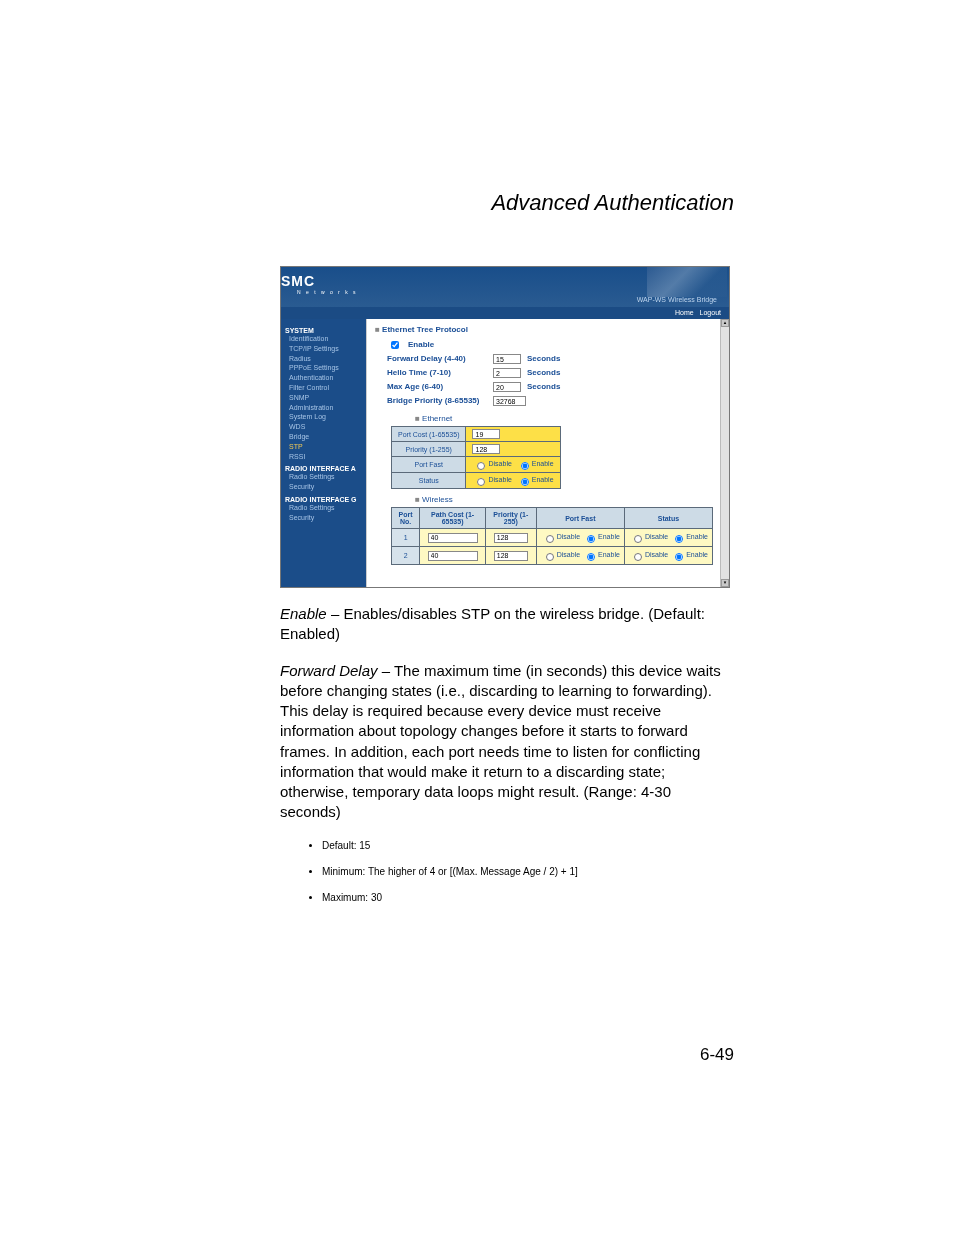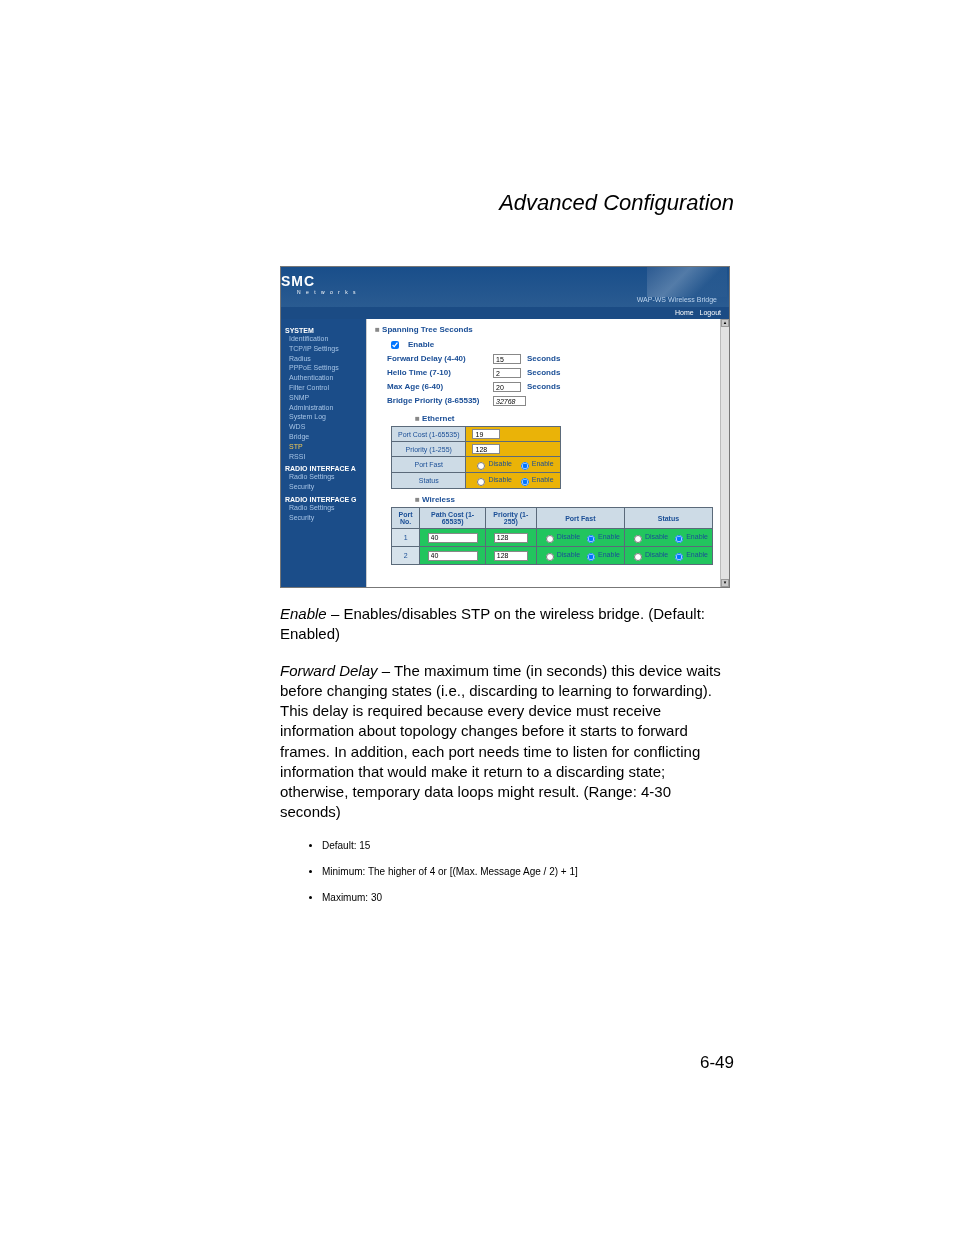--- a/index.html
+++ b/index.html
@@ -127,21 +127,21 @@
     font-size: 8px;
   }
   .sec-head {
     color: #1a4e96;
     font-weight: bold;
     font-size: 8px;
     margin: 0 0 4px 0;
   }
   .sec-head2 {
     color: #1a4e96;
-    font-weight: bold;
+    font-weight: normal;
     font-size: 8px;
     margin: 6px 0 3px 12px;
     padding-left: 28px;
   }
   .stp-row {
     display: flex;
     align-items: center;
     margin-left: 12px;
     line-height: 1.4;
     gap: 6px;
@@ -154,21 +154,21 @@
     font-size: 8px;
   }
   .tiny-input {
     font-size: 7px;
     height: 10px;
     border: 1px solid #888;
     padding: 0 2px;
     box-sizing: border-box;
   }
   .tiny-input.w30 { width: 28px; }
-  .tiny-input.w40 { width: 33px; font-style: italic; }
+  .tiny-input.w40 { width: 33px; }
   .unit {
     color: #1a4e96;
     font-weight: bold;
     font-size: 8px;
   }
   .chk {
     width: 8px; height: 8px; display: inline-block;
   }
   .eth-table {
     margin-left: 16px;
@@ -180,21 +180,21 @@
     padding: 2px 6px;
     text-align: center;
     color: #1a4e96;
     background: #d6e2eb;
   }
   .eth-table th {
     background: #cddbe6;
     font-weight: normal;
   }
   .eth-table .valcell {
-    background: #eab308;
+    background: #fde047;
     text-align: left;
     color: #1a4e96;
   }
   .radio-pair {
     font-size: 7px;
     white-space: nowrap;
   }
   .radio-pair input {
     width: 8px; height: 8px;
     vertical-align: middle;
@@ -210,21 +210,21 @@
     padding: 3px 4px;
     text-align: center;
     color: #1a4e96;
     background: #d6e2eb;
   }
   .wire-table th {
     background: #cddbe6;
     color: #1a4e96;
   }
   .wire-table td.white {
-    background: #22c55e;
+    background: #fef9c3;
   }
   .body-text {
     font-size: 15px;
     line-height: 1.35;
     margin-top: 16px;
   }
   .body-text .term {
     font-style: italic;
   }
   ul.doc-list {
@@ -232,30 +232,30 @@
     line-height: 1.6;
     padding-left: 42px;
     margin: 10px 0;
   }
   ul.doc-list li {
     margin-bottom: 10px;
   }
   .pagenum {
     position: absolute;
     right: 220px;
-    bottom: 162px;
+    bottom: 170px;
     font-size: 17px;
   }
 </style>
 </head>
 <body>
 
 <div class="page">
 
-  <div class="title">Advanced Configuration</div>
+  <div class="title">Advanced Authentication</div>
 
   <div class="screenshot">
     <div class="scr-header">
       <div class="scr-head-img"></div>
       <div class="scr-logo">SMC</div>
       <div class="scr-sub">N e t w o r k s</div>
       <div class="scr-head-right">WAP-WS Wireless Bridge</div>
     </div>
     <div class="scr-bar">
       <span>Home</span> &nbsp;
@@ -285,21 +285,21 @@
         <div class="item">Security</div>
       </div>
 
       <div class="scr-main">
         <div class="scr-scroll">
           <div class="scr-scroll-up">▴</div>
           <div class="scr-scroll-down">▾</div>
         </div>
         <div class="scr-content">
 
-          <div class="sec-head"><span style="color:#888;">■</span> <span>Spanning Tree Seconds</span></div>
+          <div class="sec-head"><span style="color:#888;">■</span> <span>Ethernet Tree Protocol</span></div>
 
           <div class="stp-row">
             <input type="checkbox" class="chk" checked="" style="">
             <span class="unit">Enable</span>
           </div>
 
           <div class="stp-row">
             <span class="stp-label">Forward Delay (4-40)</span>
             <input class="tiny-input w30" value="15" style="">
             <span class="unit">Seconds</span>

